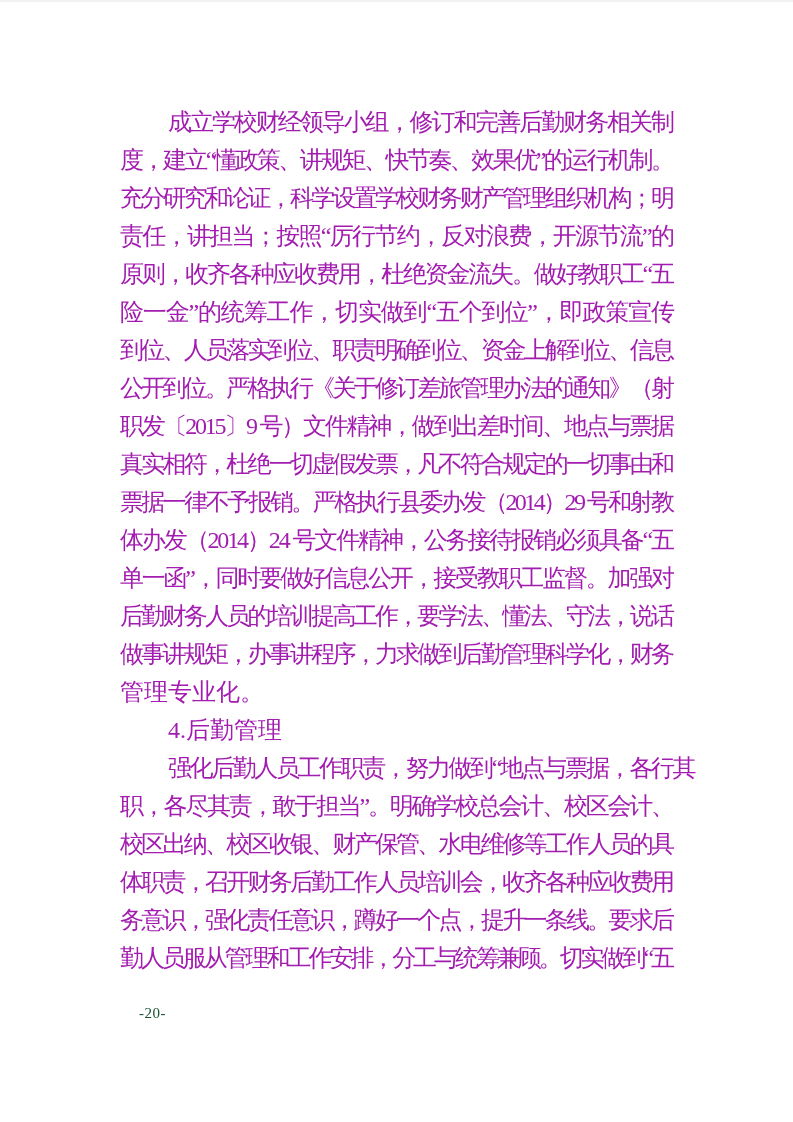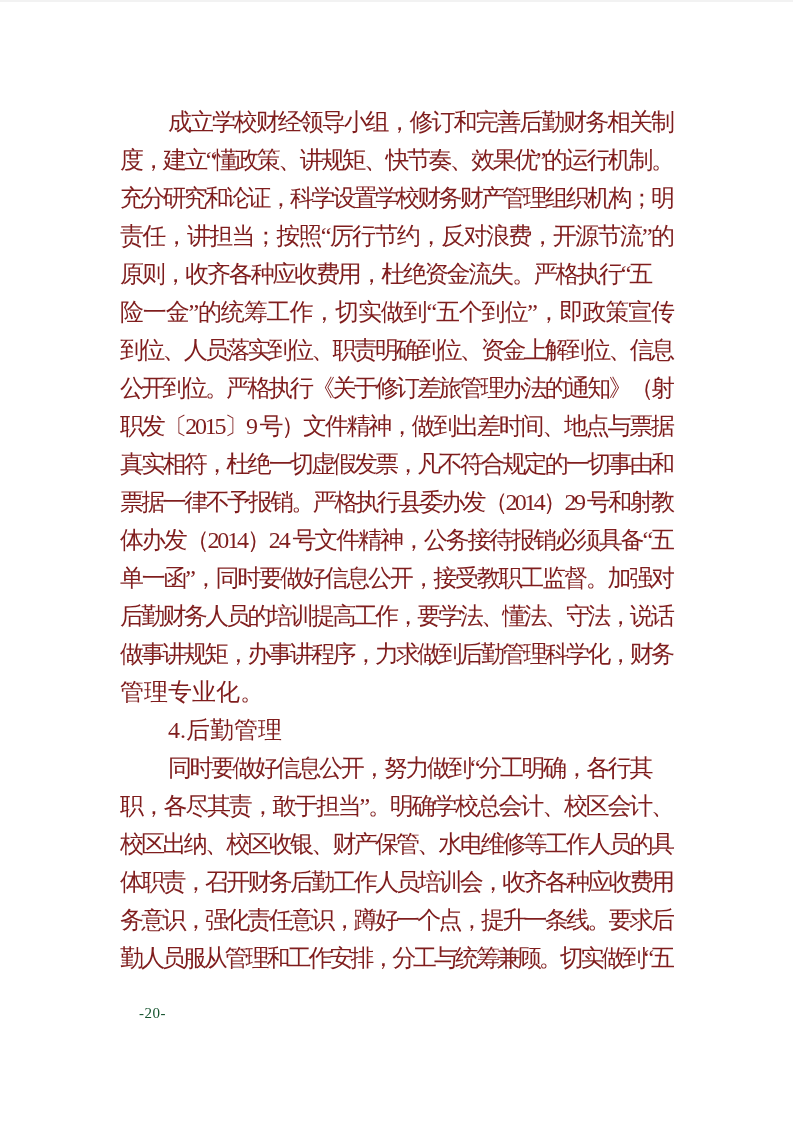--- a/index.html
+++ b/index.html
@@ -45,39 +45,39 @@
     line-height: 20px;
     color: #14532d;
     letter-spacing: 0.5px;
   }
 </style>
 </head>
 <body style="background: rgb(255, 255, 255);">
 
 <div class="top-edge"></div>
 
-<div class="text-block" id="text-block" style="color: #7f1d1d;">
+<div class="text-block" id="text-block" style="color: #a21caf;">
     <div class="line indent"><span class="line-text" style="letter-spacing: -2.04545px; margin-right: 2.04545px;">成立学校财经领导小组，修订和完善后勤财务相关制</span></div>
     <div class="line"><span class="line-text" style="letter-spacing: -2.55048px; margin-right: 2.55048px;">度，建立“懂政策、讲规矩、快节奏、效果优”的运行机制。</span></div>
     <div class="line"><span class="line-text" style="letter-spacing: -2.76px; margin-right: 2.76px;">充分研究和论证，科学设置学校财务财产管理组织机构；明</span></div>
     <div class="line"><span class="line-text" style="letter-spacing: -1.6925px; margin-right: 15px;">责任，讲担当；按照“厉行节约，反对浪费，开源节流”的</span></div>
-    <div class="line"><span class="line-text" style="letter-spacing: -2.22625px; margin-right: 2.22625px;">原则，收齐各种应收费用，杜绝资金流失。严格执行“五</span></div>
+    <div class="line"><span class="line-text" style="letter-spacing: -2.22625px; margin-right: 2.22625px;">原则，收齐各种应收费用，杜绝资金流失。做好教职工“五</span></div>
     <div class="line"><span class="line-text" style="letter-spacing: -1.15875px; margin-right: 1.15875px;">险一金”的统筹工作，切实做到“五个到位”，即政策宣传</span></div>
     <div class="line"><span class="line-text" style="letter-spacing: -2.76px; margin-right: 2.76px;">到位、人员落实到位、职责明确到位、资金上解到位、信息</span></div>
     <div class="line"><span class="line-text" style="letter-spacing: -2.76px; margin-right: 2.76px;">公开到位。严格执行《关于修订差旅管理办法的通知》（射</span></div>
     <div class="line"><span class="line-text" style="letter-spacing: -2.25px; margin-right: 0;">职发〔2015〕9 号）文件精神，做到出差时间、地点与票据</span></div>
     <div class="line"><span class="line-text" style="letter-spacing: -2.76px; margin-right: 2.76px;">真实相符，杜绝一切虚假发票，凡不符合规定的一切事由和</span></div>
     <div class="line"><span class="line-text" style="letter-spacing: -2.58621px; margin-right: 10px; text-align: center;">票据一律不予报销。严格执行县委办发（2014）29 号和射教</span></div>
     <div class="line"><span class="line-text" style="letter-spacing: -2.12608px; margin-right: 2.12608px;">体办发（2014）24 号文件精神，公务接待报销必须具备“五</span></div>
     <div class="line"><span class="line-text" style="letter-spacing: -2.22625px; margin-right: 2.22625px;">单一函”，同时要做好信息公开，接受教职工监督。加强对</span></div>
     <div class="line"><span class="line-text" style="letter-spacing: -2.76px; margin-right: 2.76px;">后勤财务人员的培训提高工作，要学法、懂法、守法，说话</span></div>
     <div class="line"><span class="line-text" style="letter-spacing: -2.76px; margin-right: 2.76px;">做事讲规矩，办事讲程序，力求做到后勤管理科学化，财务</span></div>
     <div class="line"><span class="line-text">管理专业化。</span></div>
     <div class="line indent"><span class="line-text">4.后勤管理</span></div>
-    <div class="line indent"><span class="line-text" style="letter-spacing: -2.41984px; margin-right: 2.41984px;">同时要做好信息公开，努力做到“分工明确，各行其</span></div>
+    <div class="line indent"><span class="line-text" style="letter-spacing: -2.41984px; margin-right: 2.41984px;">强化后勤人员工作职责，努力做到“地点与票据，各行其</span></div>
     <div class="line"><span class="line-text" style="letter-spacing: -2.22625px; margin-right: 2.22625px;">职，各尽其责，敢于担当”。明确学校总会计、校区会计、</span></div>
     <div class="line"><span class="line-text" style="letter-spacing: -2.76px; margin-right: 2.76px;">校区出纳、校区收银、财产保管、水电维修等工作人员的具</span></div>
     <div class="line"><span class="line-text" style="letter-spacing: -2.76px; margin-right: 2.76px;">体职责，召开财务后勤工作人员培训会，收齐各种应收费用</span></div>
     <div class="line"><span class="line-text" style="letter-spacing: -2.76px; margin-right: 2.76px;">务意识，强化责任意识，蹲好一个点，提升一条线。要求后</span></div>
     <div class="line"><span class="line-text" style="letter-spacing: -3.0637px; margin-right: 5px;">勤人员服从管理和工作安排，分工与统筹兼顾。切实做到“五</span></div>
   </div>
 
 <div class="page-number">-20-</div>
 
 </body></html>

